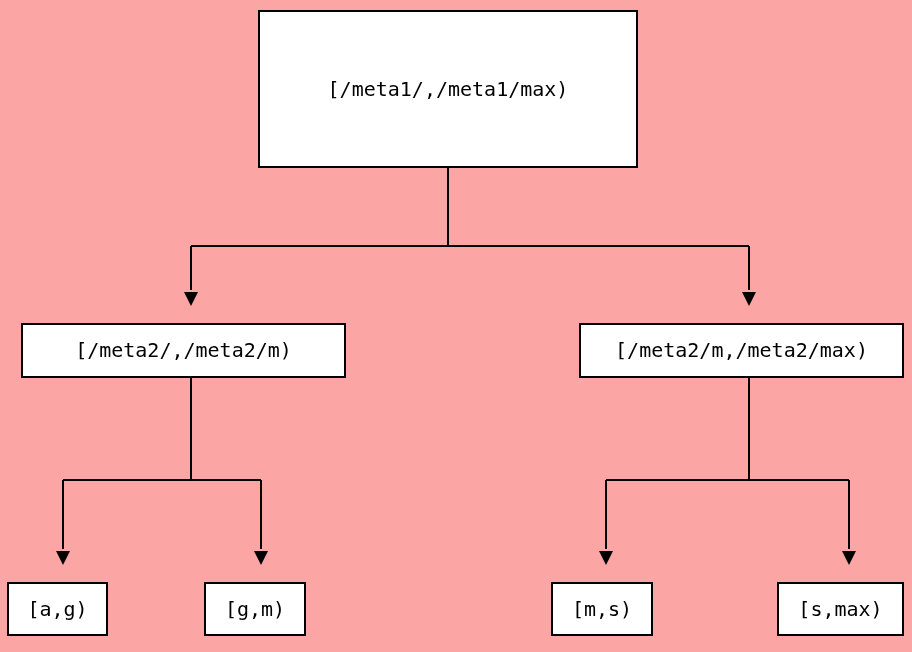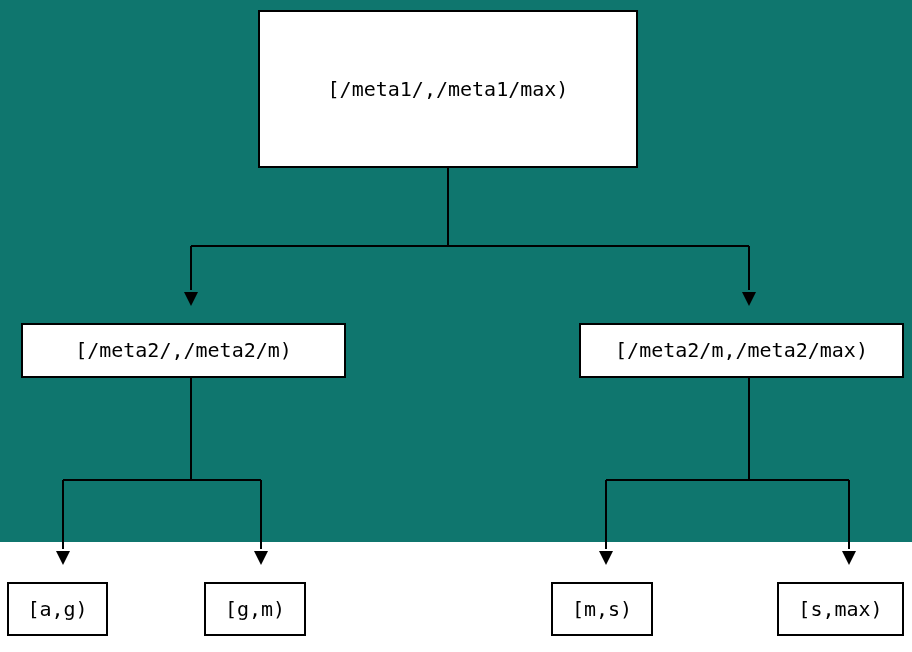--- a/index.html
+++ b/index.html
@@ -10,22 +10,22 @@
   }
   body {
     width: 912px;
     height: 652px;
     font-family: "DejaVu Sans Mono", "Liberation Mono", monospace;
     overflow: hidden;
   }
   #diagram-root {
     position: relative;
     width: 912px;
-    height: 542px;
-    background: #0f766e;
+    height: 652px;
+    background: #fca5a5;
   }
   svg#tree-svg {
     display: block;
     width: 912px;
     height: 652px;
   }
   .node-box {
     fill: #ffffff;
     stroke: #000000;
     stroke-width: 2;

